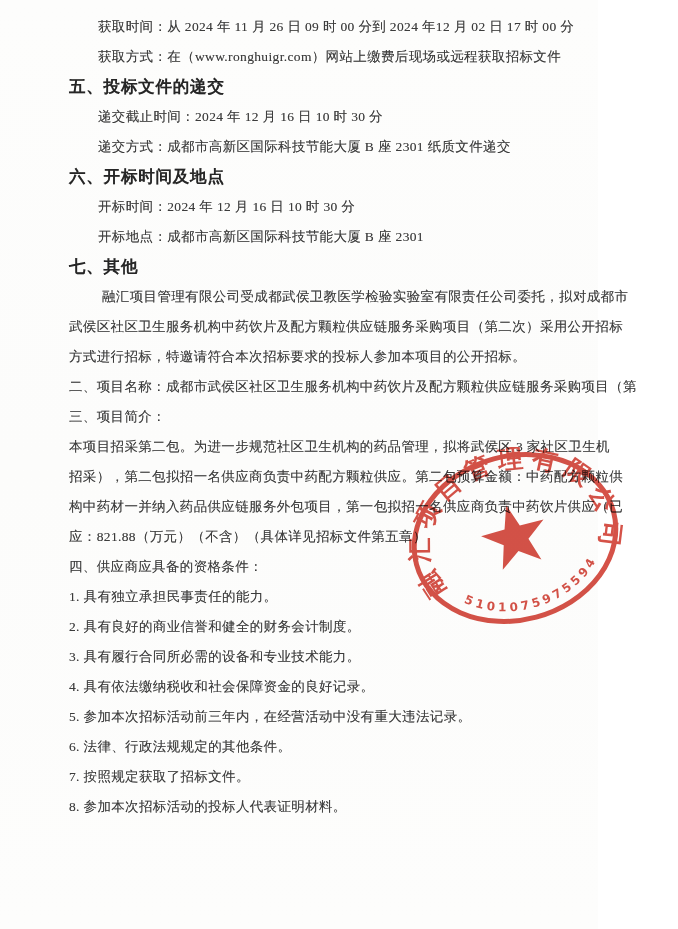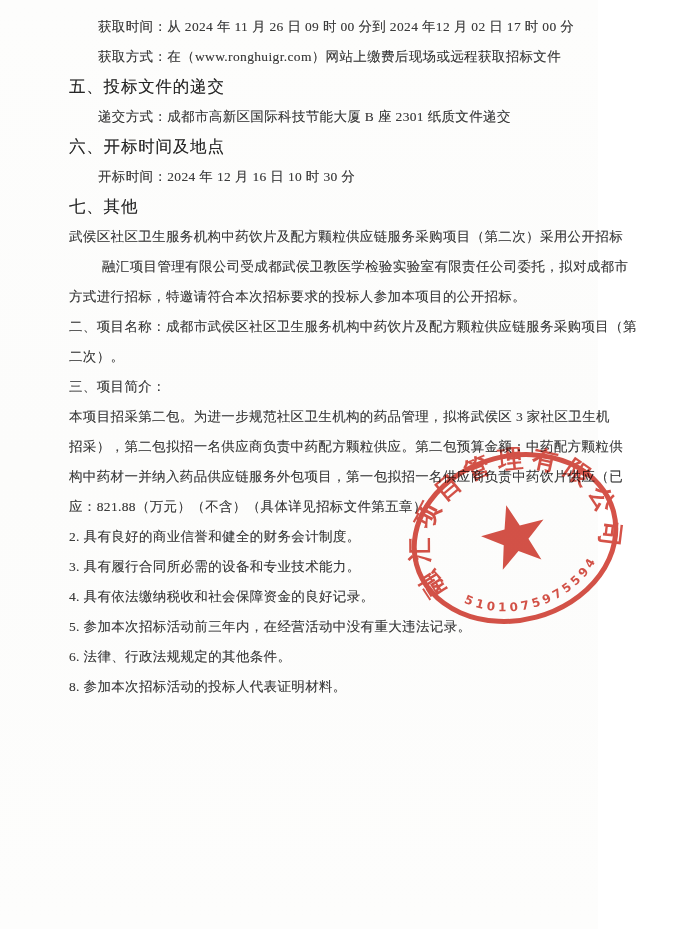--- a/index.html
+++ b/index.html
@@ -20,21 +20,21 @@
   }
   .line{
     font-size:13.5px;
     line-height:30px;
     letter-spacing:0.35px;
     white-space:nowrap;
     color:#3c3c3c;
     text-shadow:0 0 0.6px rgba(60,60,60,0.45);
   }
   .line.h{
-    font-weight:normal;
+    font-weight:bold;
     font-size:16.5px;
     letter-spacing:0.8px;
     color:#262626;
     line-height:30px;
   }
   .line.sub{ padding-left:29px; }
   .line.indent{ text-indent:33px; }
   .stamp{
     position:absolute;
     left:402px;
@@ -49,39 +49,43 @@
 </style>
 </head>
 <body>
 
 <div class="page">
 
   <div id="doc-body">
       <div class="line sub">获取时间：从 2024 年 11 月 26 日  09 时 00 分到 2024 年12 月 02 日  17 时 00 分</div>
       <div class="line sub">获取方式：在（www.ronghuigr.com）网站上缴费后现场或远程获取招标文件</div>
       <div class="line h">五、投标文件的递交</div>
+      <div class="line sub">递交截止时间：2024 年 12 月 16 日  10 时 30 分</div>
       <div class="line sub">递交方式：成都市高新区国际科技节能大厦 B 座 2301 纸质文件递交</div>
       <div class="line h">六、开标时间及地点</div>
       <div class="line sub">开标时间：2024 年 12 月 16 日  10 时 30 分</div>
+      <div class="line sub">开标地点：成都市高新区国际科技节能大厦 B 座 2301</div>
       <div class="line h">七、其他</div>
+      <div class="line indent">融汇项目管理有限公司受成都武侯卫教医学检验实验室有限责任公司委托，拟对成都市</div>
       <div class="line body">武侯区社区卫生服务机构中药饮片及配方颗粒供应链服务采购项目（第二次）采用公开招标</div>
-      <div class="line indent">融汇项目管理有限公司受成都武侯卫教医学检验实验室有限责任公司委托，拟对成都市</div>
       <div class="line body">方式进行招标，特邀请符合本次招标要求的投标人参加本项目的公开招标。</div>
       <div class="line body">二、项目名称：成都市武侯区社区卫生服务机构中药饮片及配方颗粒供应链服务采购项目（第</div>
-      <div class="line body">二次）。</div>
       <div class="line body">三、项目简介：</div>
       <div class="line body">本项目招采第二包。为进一步规范社区卫生机构的药品管理，拟将武侯区 3 家社区卫生机</div>
       <div class="line body">招采），第二包拟招一名供应商负责中药配方颗粒供应。第二包预算金额：中药配方颗粒供</div>
       <div class="line body">构中药材一并纳入药品供应链服务外包项目，第一包拟招一名供应商负责中药饮片供应（已</div>
       <div class="line body">应：821.88（万元）（不含）（具体详见招标文件第五章）</div>
+      <div class="line body">四、供应商应具备的资格条件：</div>
+      <div class="line body">1. 具有独立承担民事责任的能力。</div>
       <div class="line body">2. 具有良好的商业信誉和健全的财务会计制度。</div>
       <div class="line body">3. 具有履行合同所必需的设备和专业技术能力。</div>
       <div class="line body">4. 具有依法缴纳税收和社会保障资金的良好记录。</div>
       <div class="line body">5. 参加本次招标活动前三年内，在经营活动中没有重大违法记录。</div>
       <div class="line body">6. 法律、行政法规规定的其他条件。</div>
+      <div class="line body">7. 按照规定获取了招标文件。</div>
       <div class="line body">8. 参加本次招标活动的投标人代表证明材料。</div>
     </div>
 
   <div class="stamp">
     <svg viewBox="0 0 226 182" xmlns="http://www.w3.org/2000/svg">
       <defs>
         <path id="arcTop" d="M 38.4,128.1 A 88,70 0 1 1 187.6,128.1" fill="none"></path>
         <path id="arcBot" d="M 33.5,124.8 A 90,72 0 0 0 192.5,124.8" fill="none"></path>
       </defs>
       <g transform="rotate(-15 113 91)">

